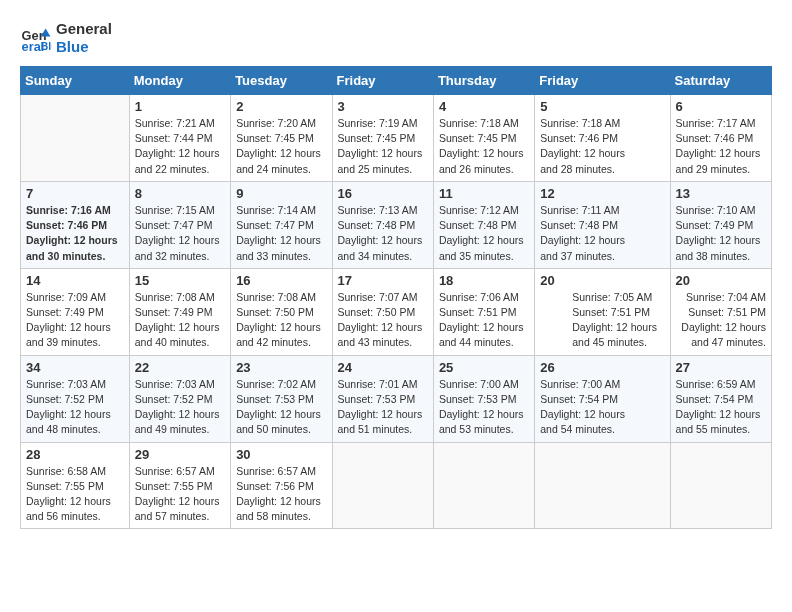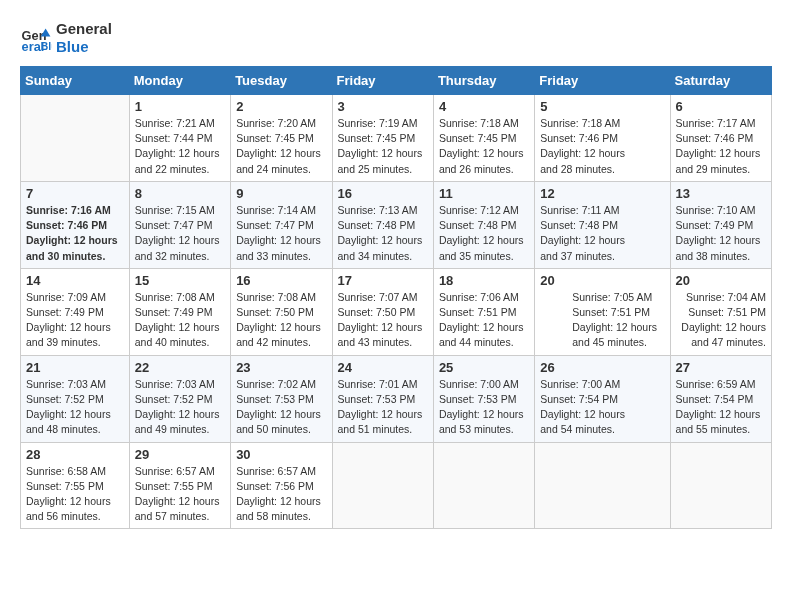--- a/index.html
+++ b/index.html
@@ -255,21 +255,21 @@
         <td>
           <span class="day-number">20</span>
           <div class="day-info" style="white-space: pre-line; text-align: right;">Sunrise: 7:04 AM
 Sunset: 7:51 PM
 Daylight: 12 hours
 and 47 minutes.</div>
         </td>
       </tr>
       <tr>
         <td>
-          <span class="day-number">21</span>
+          <span class="day-number">34</span>
           <div class="day-info" style="white-space: pre-line;">Sunrise: 7:03 AM
 Sunset: 7:52 PM
 Daylight: 12 hours
 and 48 minutes.</div>
         </td>
         <td>
           <span class="day-number">22</span>
           <div class="day-info" style="white-space: pre-line;">Sunrise: 7:03 AM
 Sunset: 7:52 PM
 Daylight: 12 hours

